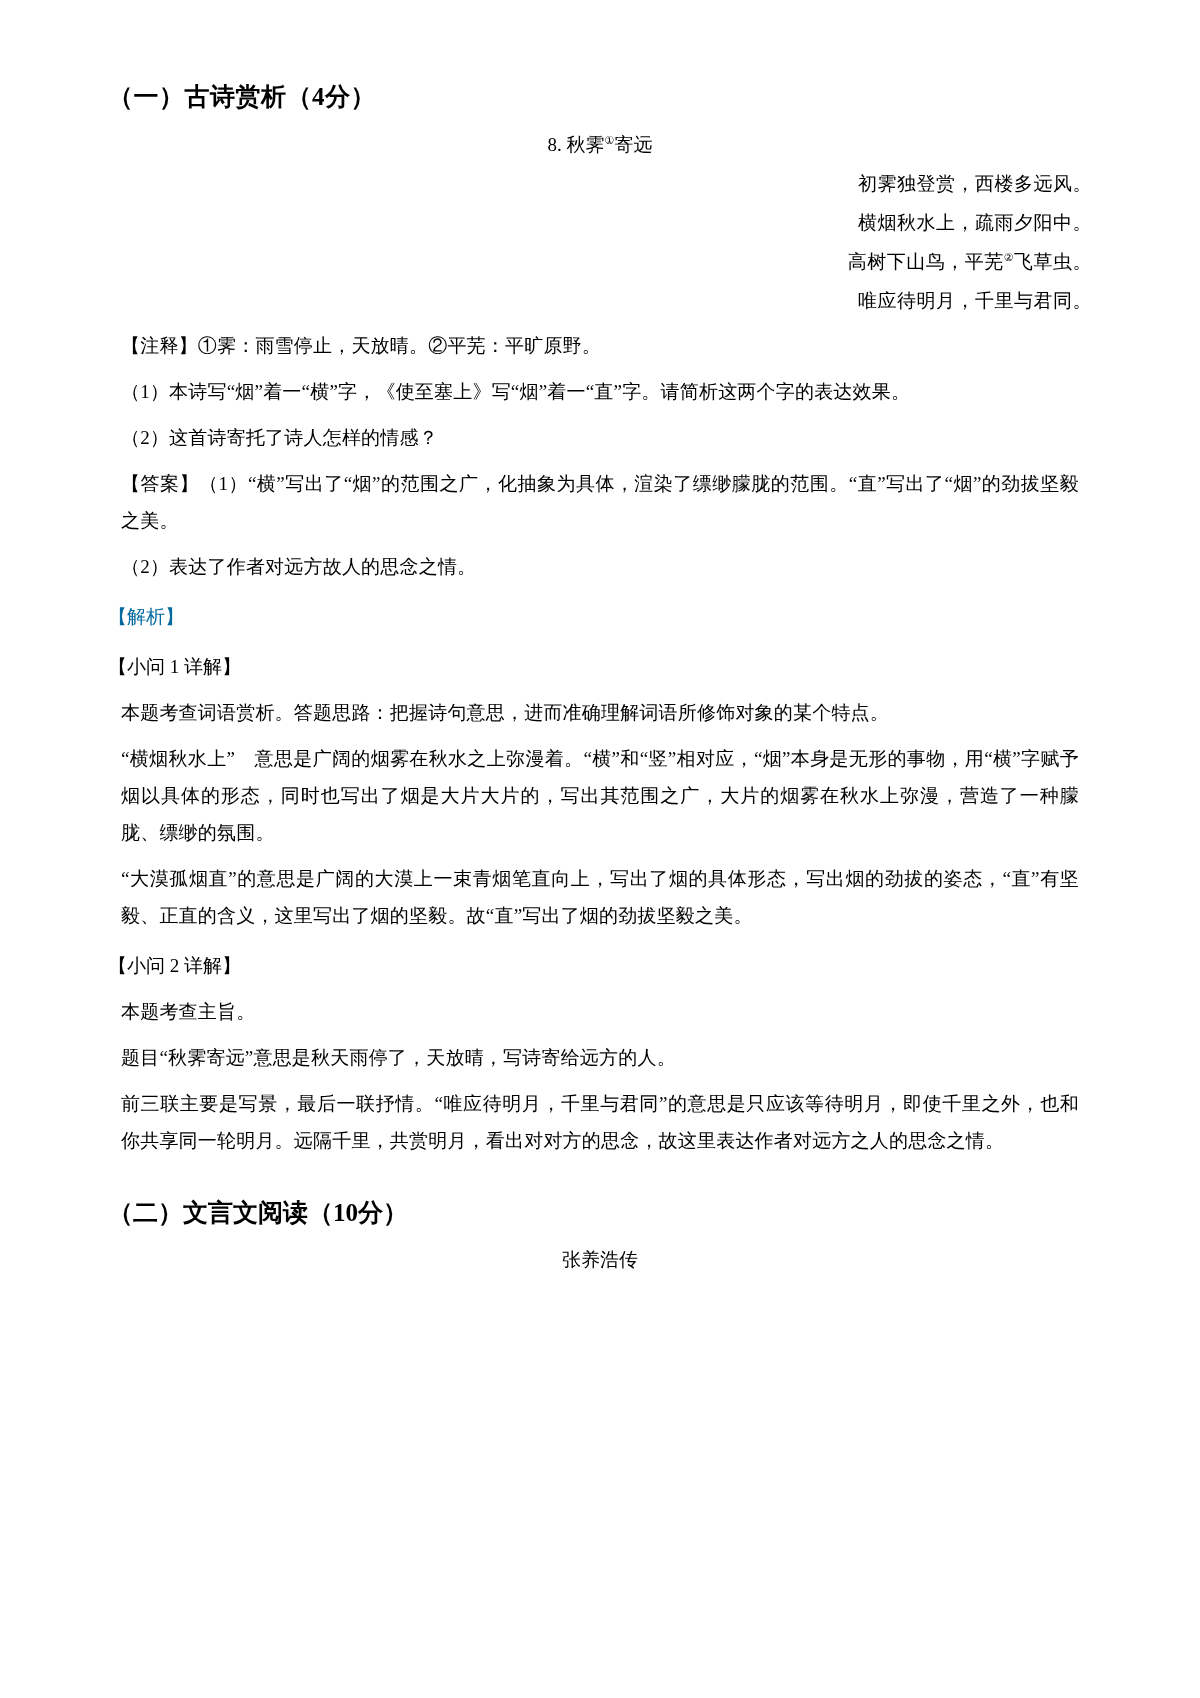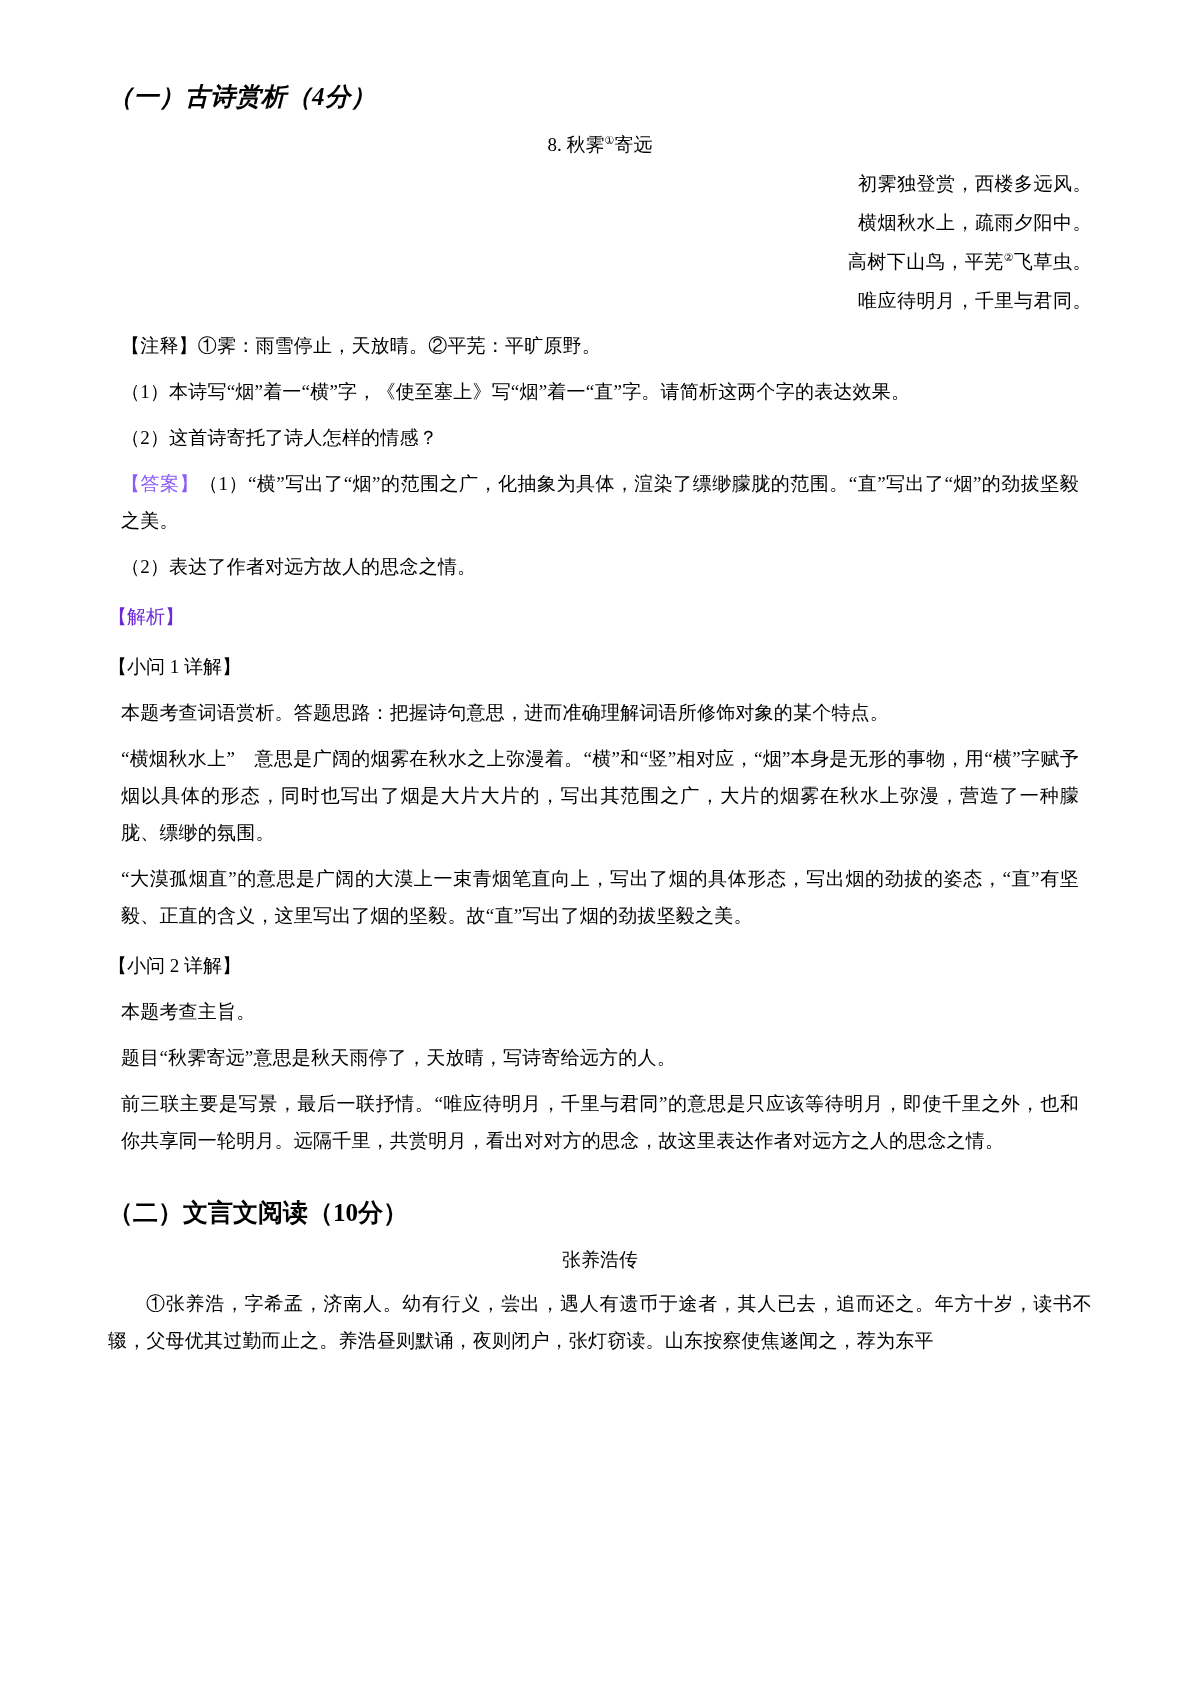--- a/index.html
+++ b/index.html
@@ -19,21 +19,20 @@
     box-sizing: border-box;
     padding: 78px 108px 40px 108px;
     position: relative;
   }
   .section-heading {
     font-size: 25px;
     font-weight: bold;
     letter-spacing: 0.5px;
     margin: 0 0 16px 0;
     line-height: 1.5;
-    font-style: italic;
   }
   .poem-title {
     text-align: center;
     font-size: 19px;
     margin: 14px 0 6px 0;
     font-family: "Liberation Serif", "DejaVu Serif", serif;
   }
   .poem-author {
     text-align: center;
     font-size: 18px;
@@ -50,24 +49,24 @@
     vertical-align: super;
   }
   .para {
     font-size: 19px;
     line-height: 1.95;
     margin: 9px 13px;
     text-align: justify;
     letter-spacing: 0.2px;
   }
   .tag {
-    color: #8b5cf6;
+    color: #000000;
   }
   .tag-block {
-    color: #6d28d9;
+    color: #0369a1;
     font-size: 19px;
     margin: 14px 0;
     line-height: 1.9;
   }
   .sub-heading {
     font-size: 19px;
     margin: 14px 0 8px 0;
     line-height: 1.9;
   }
   .section-heading-2 {
@@ -129,15 +128,14 @@
 
   <p class="sub-heading">【小问 2 详解】</p>
   <p class="para">本题考查主旨。</p>
   <p class="para">题目“秋霁寄远”意思是秋天雨停了，天放晴，写诗寄给远方的人。</p>
   <p class="para">前三联主要是写景，最后一联抒情。“唯应待明月，千里与君同”的意思是只应该等待明月，即使千里之外，也和你共享同一轮明月。远隔千里，共赏明月，看出对对方的思念，故这里表达作者对远方之人的思念之情。</p>
 
   <h1 class="section-heading-2">（二）文言文阅读（10分）</h1>
 
   <div class="cw-title">张养浩传</div>
 
-  <p class="cw-para">①张养浩，字希孟，济南人。幼有行义，尝出，遇人有遗币于途者，其人已去，追而还之。年方十岁，读书不辍，父母优其过勤而止之。养浩昼则默诵，夜则闭户，张灯窃读。山东按察使焦遂闻之，荐为东平</p>
 
 </div>
 
 </body></html>

